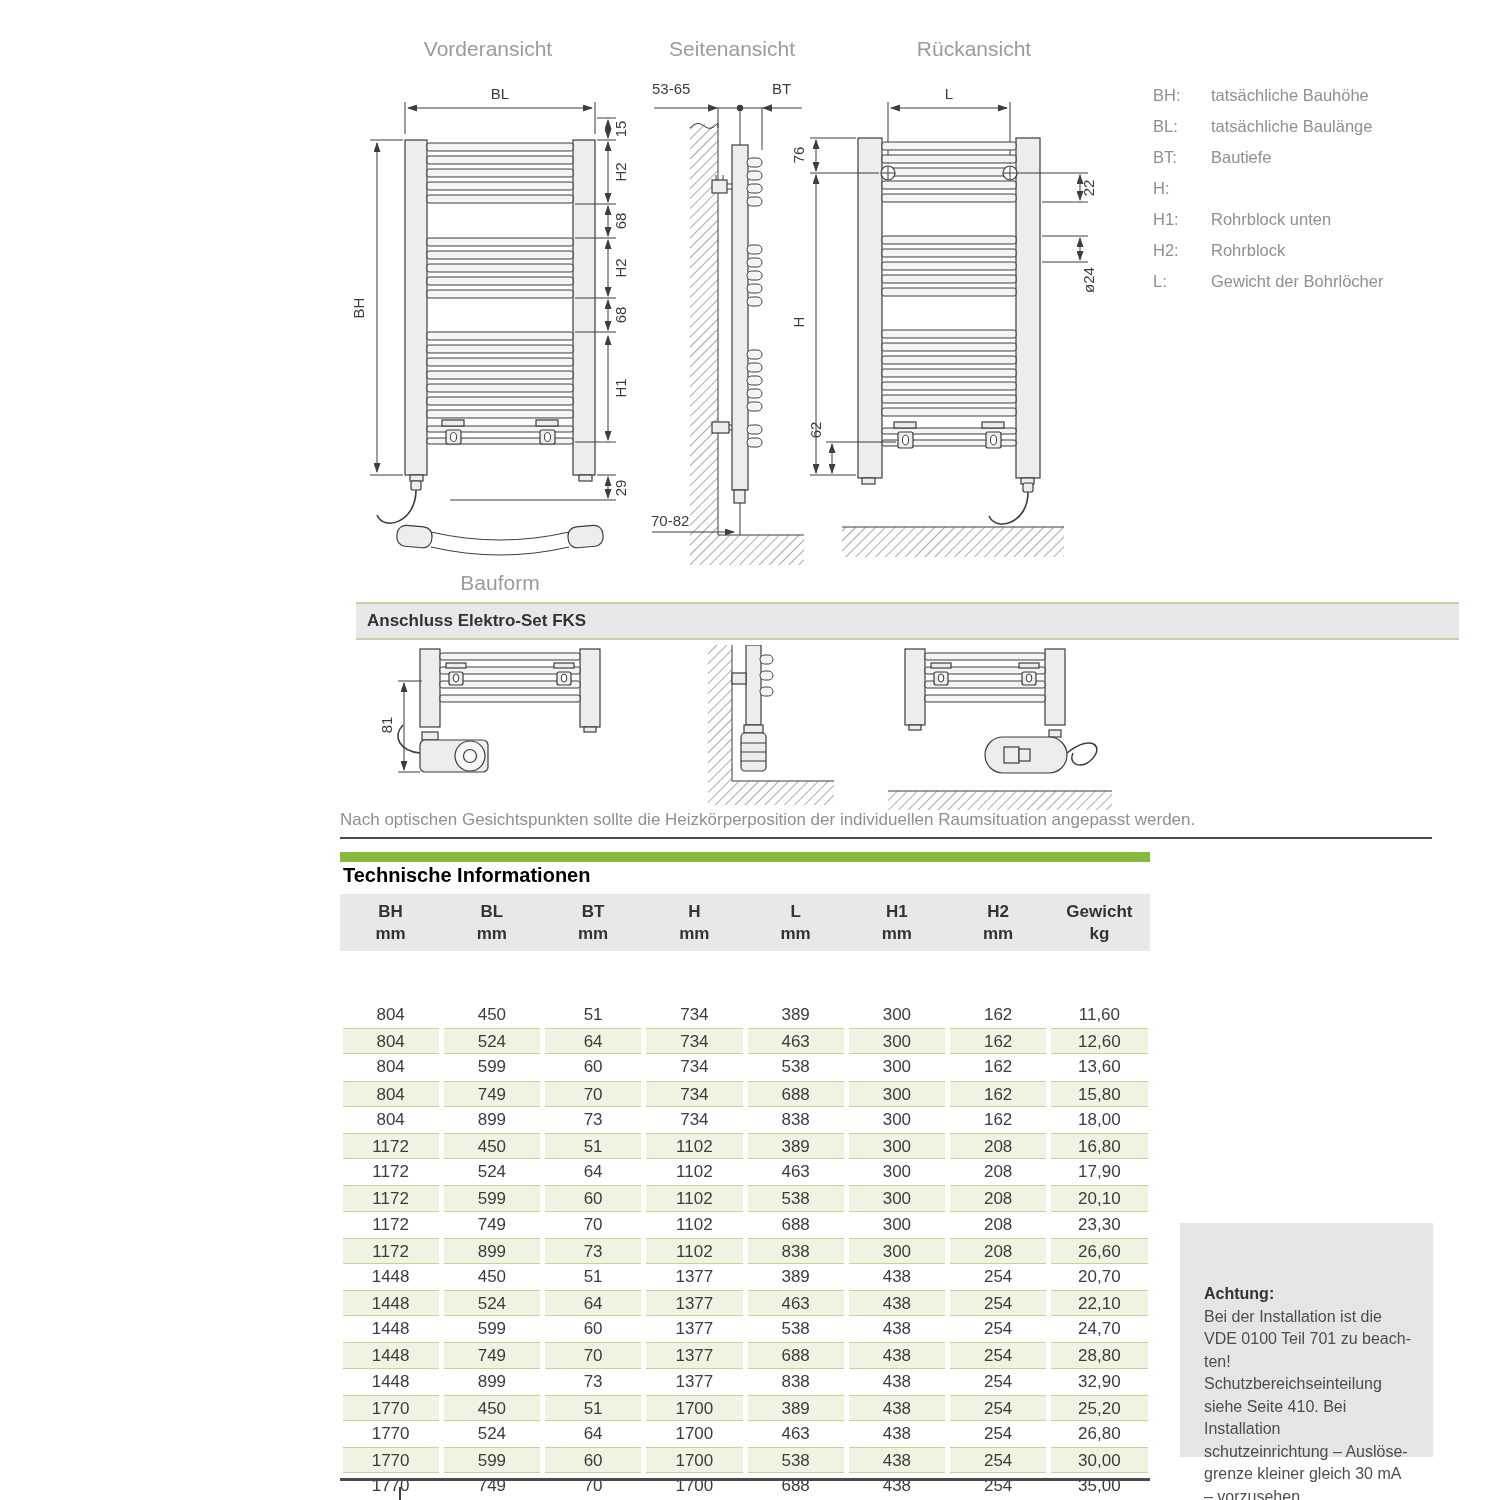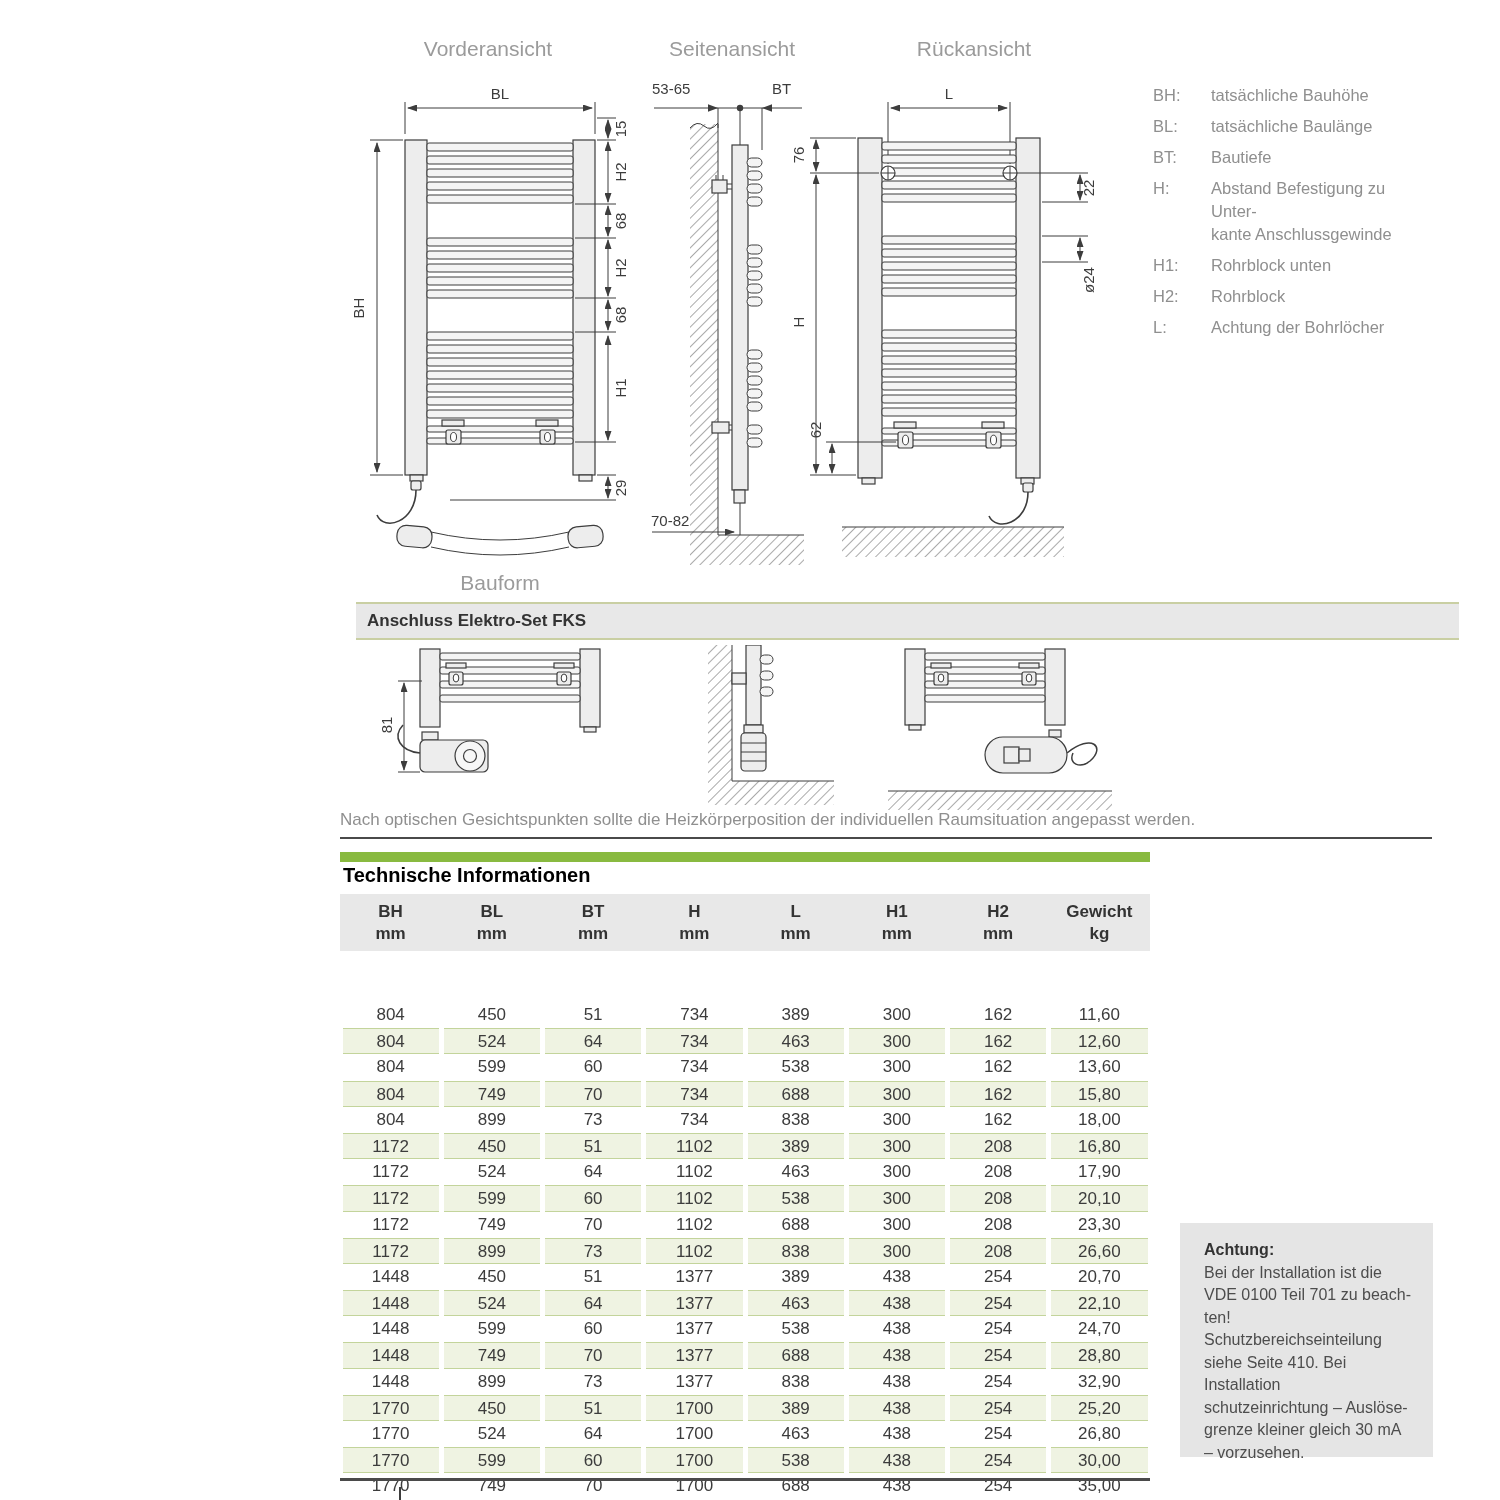--- a/index.html
+++ b/index.html
@@ -48,21 +48,21 @@
   .trow{display:flex;height:26.2px;}
   .tcell{flex:1;margin:0 2.5px;text-align:center;font-size:17px;line-height:26px;
          box-sizing:border-box;color:#3c3c3c;}
   .trow.green .tcell{background:var(--row-green);
          border-top:1px solid var(--row-border);border-bottom:1px solid var(--row-border);}
   .bottom-rule{left:340px;top:1478px;width:810px;height:3px;background:#4a4a4a;}
   .next-tick{left:399px;top:1487px;width:2px;height:13px;background:#3d3d3d;}
 
   .warning{left:1180px;top:1223px;width:253px;height:234px;background:#e5e5e5;
            box-sizing:border-box;padding:16px 20px 0 24px;font-size:16px;line-height:22.5px;color:#4d4d4d;}
-  .warning-title{font-weight:bold;color:#333;}
+  .warning-title{font-weight:bold;color:#333;margin-top:44px;}
 </style>
 </head>
 <body>
 
 <svg class="abs" style="left:340px;top:30px" width="300" height="575">
   <defs>
     <marker id="arF" viewBox="0 0 10 7" refX="9" refY="3.5" markerWidth="10" markerHeight="7" markerUnits="userSpaceOnUse" orient="auto-start-reverse">
       <path d="M0,0 L10,3.5 L0,7 z" fill="#3d3d3d"></path>
     </marker>
   </defs>
@@ -295,34 +295,32 @@
   <div class="legend-item">
     <div class="legend-key">BL:</div>
     <div class="legend-text">tatsächliche Baulänge</div>
   </div>
   <div class="legend-item">
     <div class="legend-key">BT:</div>
     <div class="legend-text">Bautiefe</div>
   </div>
   <div class="legend-item">
     <div class="legend-key">H:</div>
-    <div class="legend-text">Abstand Befestigung zu Unter-
-kante Anschlussgewinde</div>
   </div>
   <div class="legend-item">
     <div class="legend-key">H1:</div>
     <div class="legend-text">Rohrblock unten</div>
   </div>
   <div class="legend-item">
     <div class="legend-key">H2:</div>
     <div class="legend-text">Rohrblock</div>
   </div>
   <div class="legend-item">
     <div class="legend-key">L:</div>
-    <div class="legend-text">Achtung der Bohrlöcher</div>
+    <div class="legend-text">Gewicht der Bohrlöcher</div>
   </div>
 </div>
 
 <div class="abs fks-bar">Anschluss Elektro-Set FKS</div>
 
 <svg class="abs" style="left:340px;top:645px" width="810" height="165">
   <defs>
     <marker id="arK" viewBox="0 0 10 7" refX="9" refY="3.5" markerWidth="10" markerHeight="7" markerUnits="userSpaceOnUse" orient="auto-start-reverse">
       <path d="M0,0 L10,3.5 L0,7 z" fill="#3d3d3d"></path>
     </marker>

